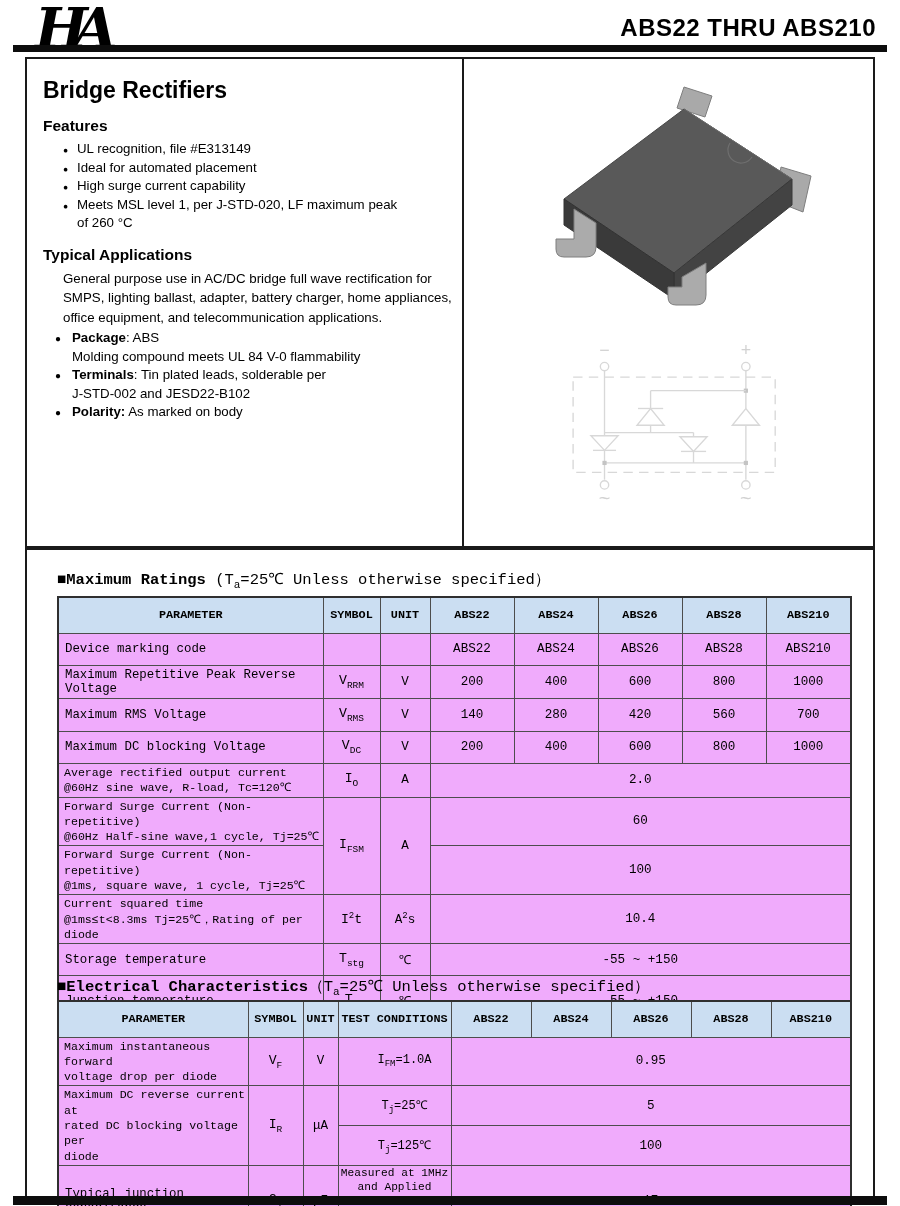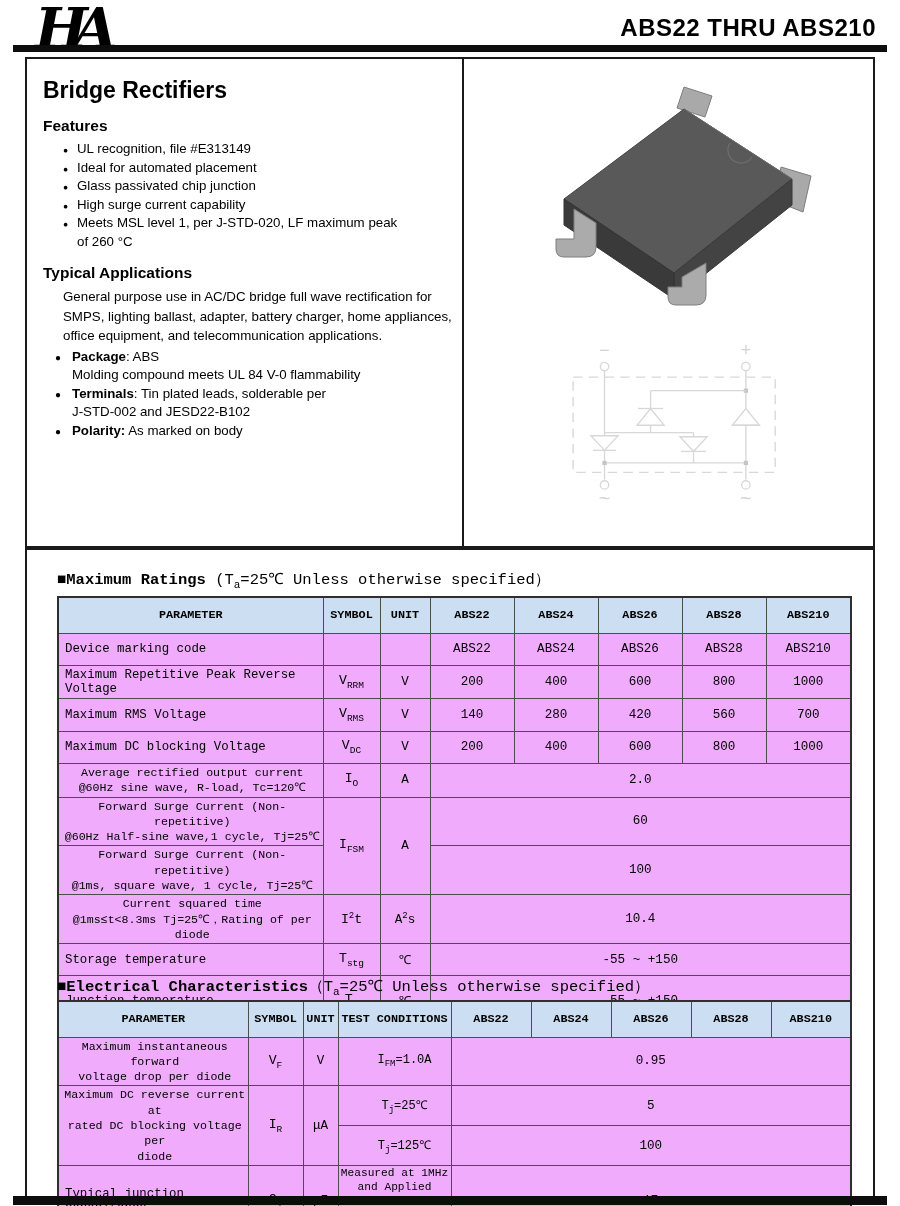--- a/index.html
+++ b/index.html
@@ -33,21 +33,21 @@
   .lower-box { position:absolute; left:25px; top:548px; width:850px; height:648px;
                border-left:2px solid #1a1a1a; border-right:2px solid #1a1a1a; border-top:2px solid #1a1a1a;font-family:Liberation Mono, monospace; }
   .sec-title { position:absolute; left:30px; font-size:15.5px; white-space:nowrap; }
   .sec-title .bold { font-weight:bold; }
   .sec-title sub { font-size:11px; }
 
   table.spec { border-collapse:collapse; position:absolute; left:30px; table-layout:fixed; border:2px solid #2f2f2f; background:#f0abfc; }
   table.spec th, table.spec td { border:1px solid #4d4d4d; overflow:hidden; }
   table.spec th { background:#cbdef2; font-size:11.8px; font-weight:bold; text-align:center; padding:0; }
   td.param { font-size:12.4px; text-align:left; padding:2px 4px 2px 6px; }
-  td.param2 { font-size:11.6px; text-align:center; padding:1px 2px 1px 5px; line-height:1.32; }
+  td.param2 { font-size:11.6px; text-align:left; padding:1px 2px 1px 5px; line-height:1.32; }
   td.sym { font-size:13.2px; text-align:center; }
   td.sym sub { font-size:9.5px; }
   td.sym sup { font-size:9px; }
   td.unit { font-size:12.6px; text-align:center; }
   td.unit sup { font-size:9px; }
   td.val { font-size:12.6px; text-align:center; }
   td.cond { font-size:12px; text-align:center;padding-left:20px; }
   td.cond sub { font-size:9px; }
   td.cond3 { font-size:11.2px; text-align:center; line-height:1.25; }
 
@@ -70,21 +70,20 @@
   <div class="top-rule"></div>
 
   <div class="upper-box">
     <div class="col-left">
       <div class="h1">Bridge Rectifiers</div>
 
       <div class="h2">Features</div>
       <ul class="feat-list">
         <li>UL recognition, file #E313149</li>
         <li>Ideal for automated placement</li>
-        <li>Glass passivated chip junction</li>
         <li>High surge current capability</li>
         <li>Meets MSL level 1, per J-STD-020, LF maximum peak of 260 °C</li>
       </ul>
 
       <div class="h2">Typical Applications</div>
       <div class="apps-text">General purpose use in AC/DC bridge full wave rectification for SMPS, lighting ballast, adapter, battery charger, home appliances, office equipment, and telecommunication applications.</div>
 
       <ul class="mech-list">
         <li>
           <span class="b">Package</span><span>: ABS</span>

